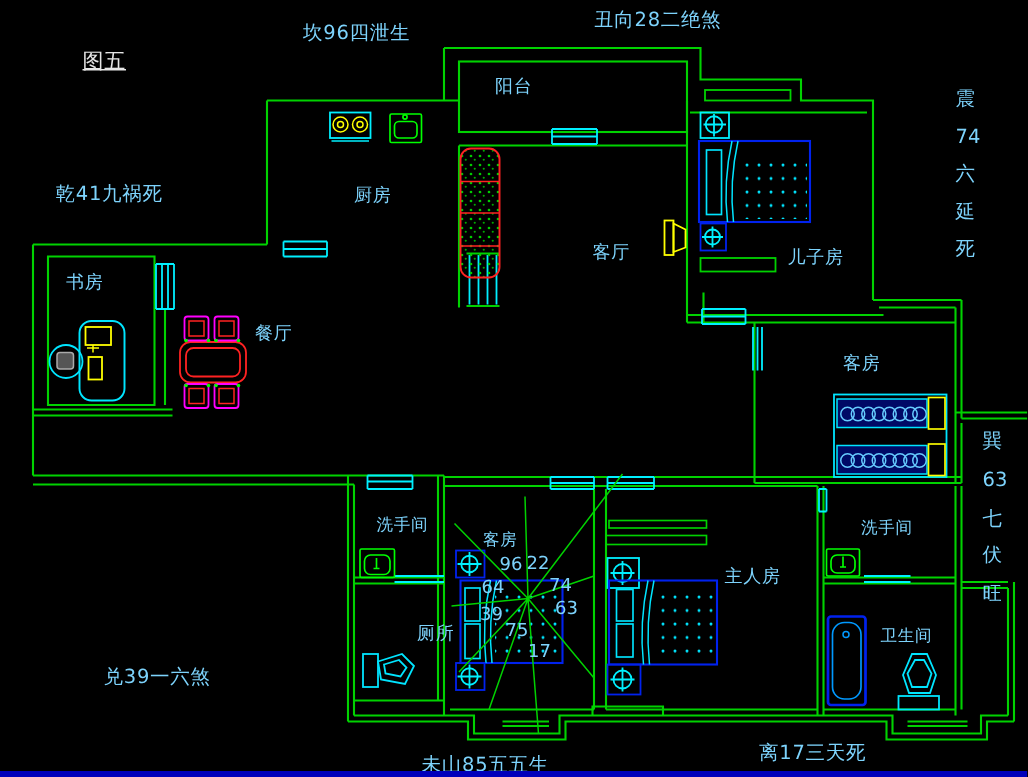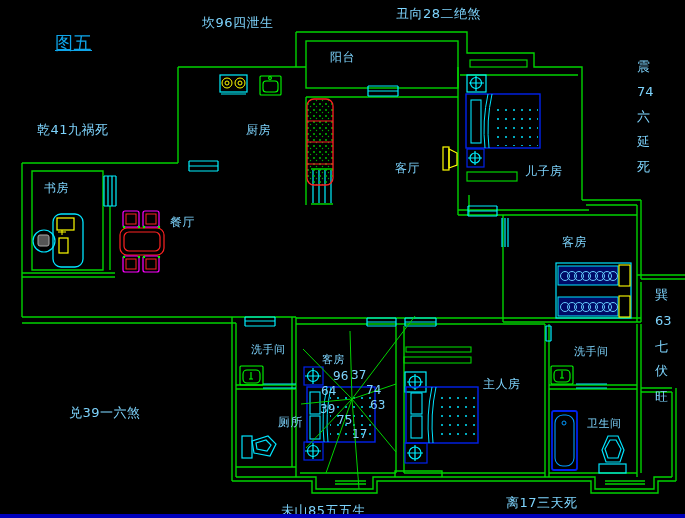--- a/index.html
+++ b/index.html
@@ -4,21 +4,21 @@
 <style>
   html,body{margin:0;padding:0;background:#000;}
   #stage{position:relative;width:685px;height:518px;background:#000;overflow:hidden;
          font-family:"DejaVu Sans",sans-serif;}
   #plan-svg{position:absolute;left:0;top:0;}
   .lbl{position:absolute;color:#7dd3fc;font-size:12px;line-height:1;white-space:nowrap;
        letter-spacing:0.5px;}
   .lbl-big{font-size:13px;}
   .lbl-sm{font-size:11px;}
   .lbl-num{font-size:12px;letter-spacing:0;}
-  .lbl-blue{color:#0ea5e9;text-decoration:underline;font-size:18px;}
+  .lbl-blue{color:#e5e5e5;text-decoration:underline;font-size:14px;}
   .vcol{font-size:13px;letter-spacing:0;}
   .bottom-strip{position:absolute;left:0;top:514px;width:685px;height:4px;background:#0000bb;}
 </style>
 </head>
 <body>
 
 <div id="stage">
 
 <svg id="plan-svg" width="685" height="518" viewBox="0 0 685 518">
   <defs>
@@ -256,52 +256,52 @@
     <rect x="599" y="464" width="27" height="9"></rect>
     <path d="M606,462 L620,462 L624,450 L618,436 L608,436 L602,450 Z"></path>
     <path d="M608,458 L618,458 L621,449 L616,440 L610,440 L605,449 Z"></path>
   </g>
 </svg>
 
 <div class="lbl lbl-blue" style="left:55px;top:34px">图五</div>
 <div class="lbl lbl-big" style="left:202px;top:16px">坎96四泄生</div>
 <div class="lbl lbl-big" style="left:396px;top:7px">丑向28二绝煞</div>
 <div class="lbl lbl-big" style="left:37px;top:123px">乾41九祸死</div>
-<div class="lbl lbl-big" style="left:69px;top:406px">兑39一六煞</div>
+<div class="lbl lbl-big" style="left:69px;top:445px">兑39一六煞</div>
 <div class="lbl lbl-big" style="left:281px;top:504px">未山85五五生</div>
 <div class="lbl lbl-big" style="left:506px;top:496px">离17三天死</div>
 
 <div class="lbl vcol" style="left:637px;top:60px">震</div>
 <div class="lbl vcol" style="left:637px;top:85px">74</div>
 <div class="lbl vcol" style="left:637px;top:110px">六</div>
 <div class="lbl vcol" style="left:637px;top:135px">延</div>
 <div class="lbl vcol" style="left:637px;top:160px">死</div>
 
 <div class="lbl vcol" style="left:655px;top:288px">巽</div>
 <div class="lbl vcol" style="left:655px;top:314px">63</div>
 <div class="lbl vcol" style="left:655px;top:340px">七</div>
 <div class="lbl vcol" style="left:655px;top:364px">伏</div>
 <div class="lbl vcol" style="left:655px;top:390px">旺</div>
 
 <div class="lbl" style="left:330px;top:51px">阳台</div>
-<div class="lbl" style="left:246px;top:124px">厨房</div>
+<div class="lbl" style="left:236px;top:124px">厨房</div>
 <div class="lbl" style="left:44px;top:182px">书房</div>
 <div class="lbl" style="left:170px;top:216px">餐厅</div>
 <div class="lbl" style="left:395px;top:162px">客厅</div>
 <div class="lbl" style="left:525px;top:165px">儿子房</div>
 <div class="lbl" style="left:562px;top:236px">客房</div>
 <div class="lbl lbl-sm" style="left:322px;top:354px">客房</div>
 <div class="lbl lbl-sm" style="left:251px;top:344px">洗手间</div>
 <div class="lbl" style="left:278px;top:416px">厕所</div>
 <div class="lbl" style="left:483px;top:378px">主人房</div>
 <div class="lbl lbl-sm" style="left:574px;top:346px">洗手间</div>
 <div class="lbl lbl-sm" style="left:587px;top:418px">卫生间</div>
 
 <div class="lbl lbl-num" style="left:333px;top:370px">96</div>
-<div class="lbl lbl-num" style="left:351px;top:369px">37</div>
+<div class="lbl lbl-num" style="left:351px;top:369px">22</div>
 <div class="lbl lbl-num" style="left:321px;top:385px">64</div>
 <div class="lbl lbl-num" style="left:366px;top:384px">74</div>
 <div class="lbl lbl-num" style="left:320px;top:403px">39</div>
 <div class="lbl lbl-num" style="left:370px;top:399px">63</div>
 <div class="lbl lbl-num" style="left:337px;top:414px">75</div>
 <div class="lbl lbl-num" style="left:352px;top:428px">17</div>
 
 <div class="bottom-strip"></div>
 </div>
 

